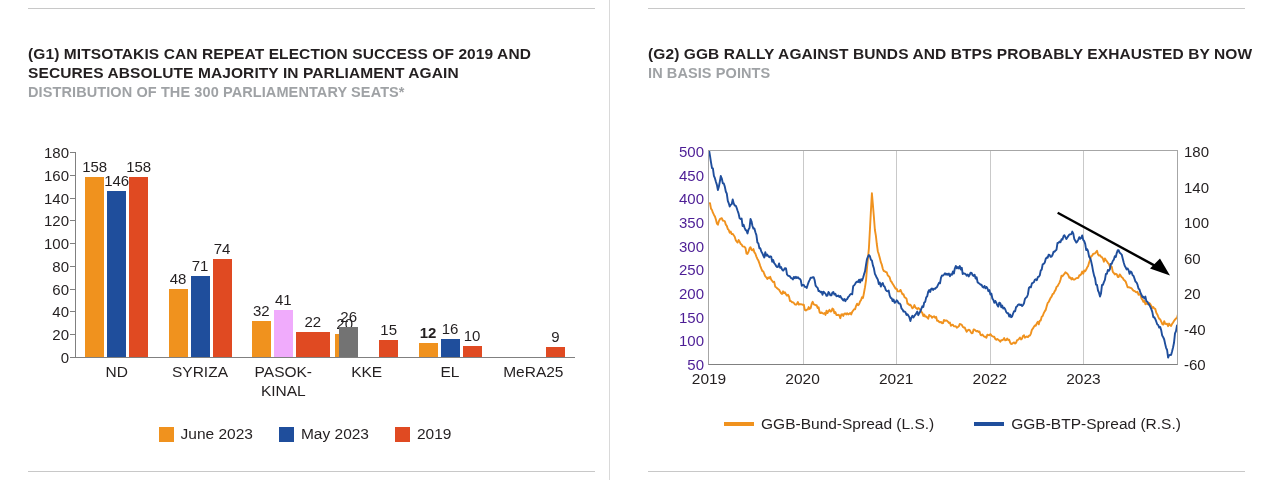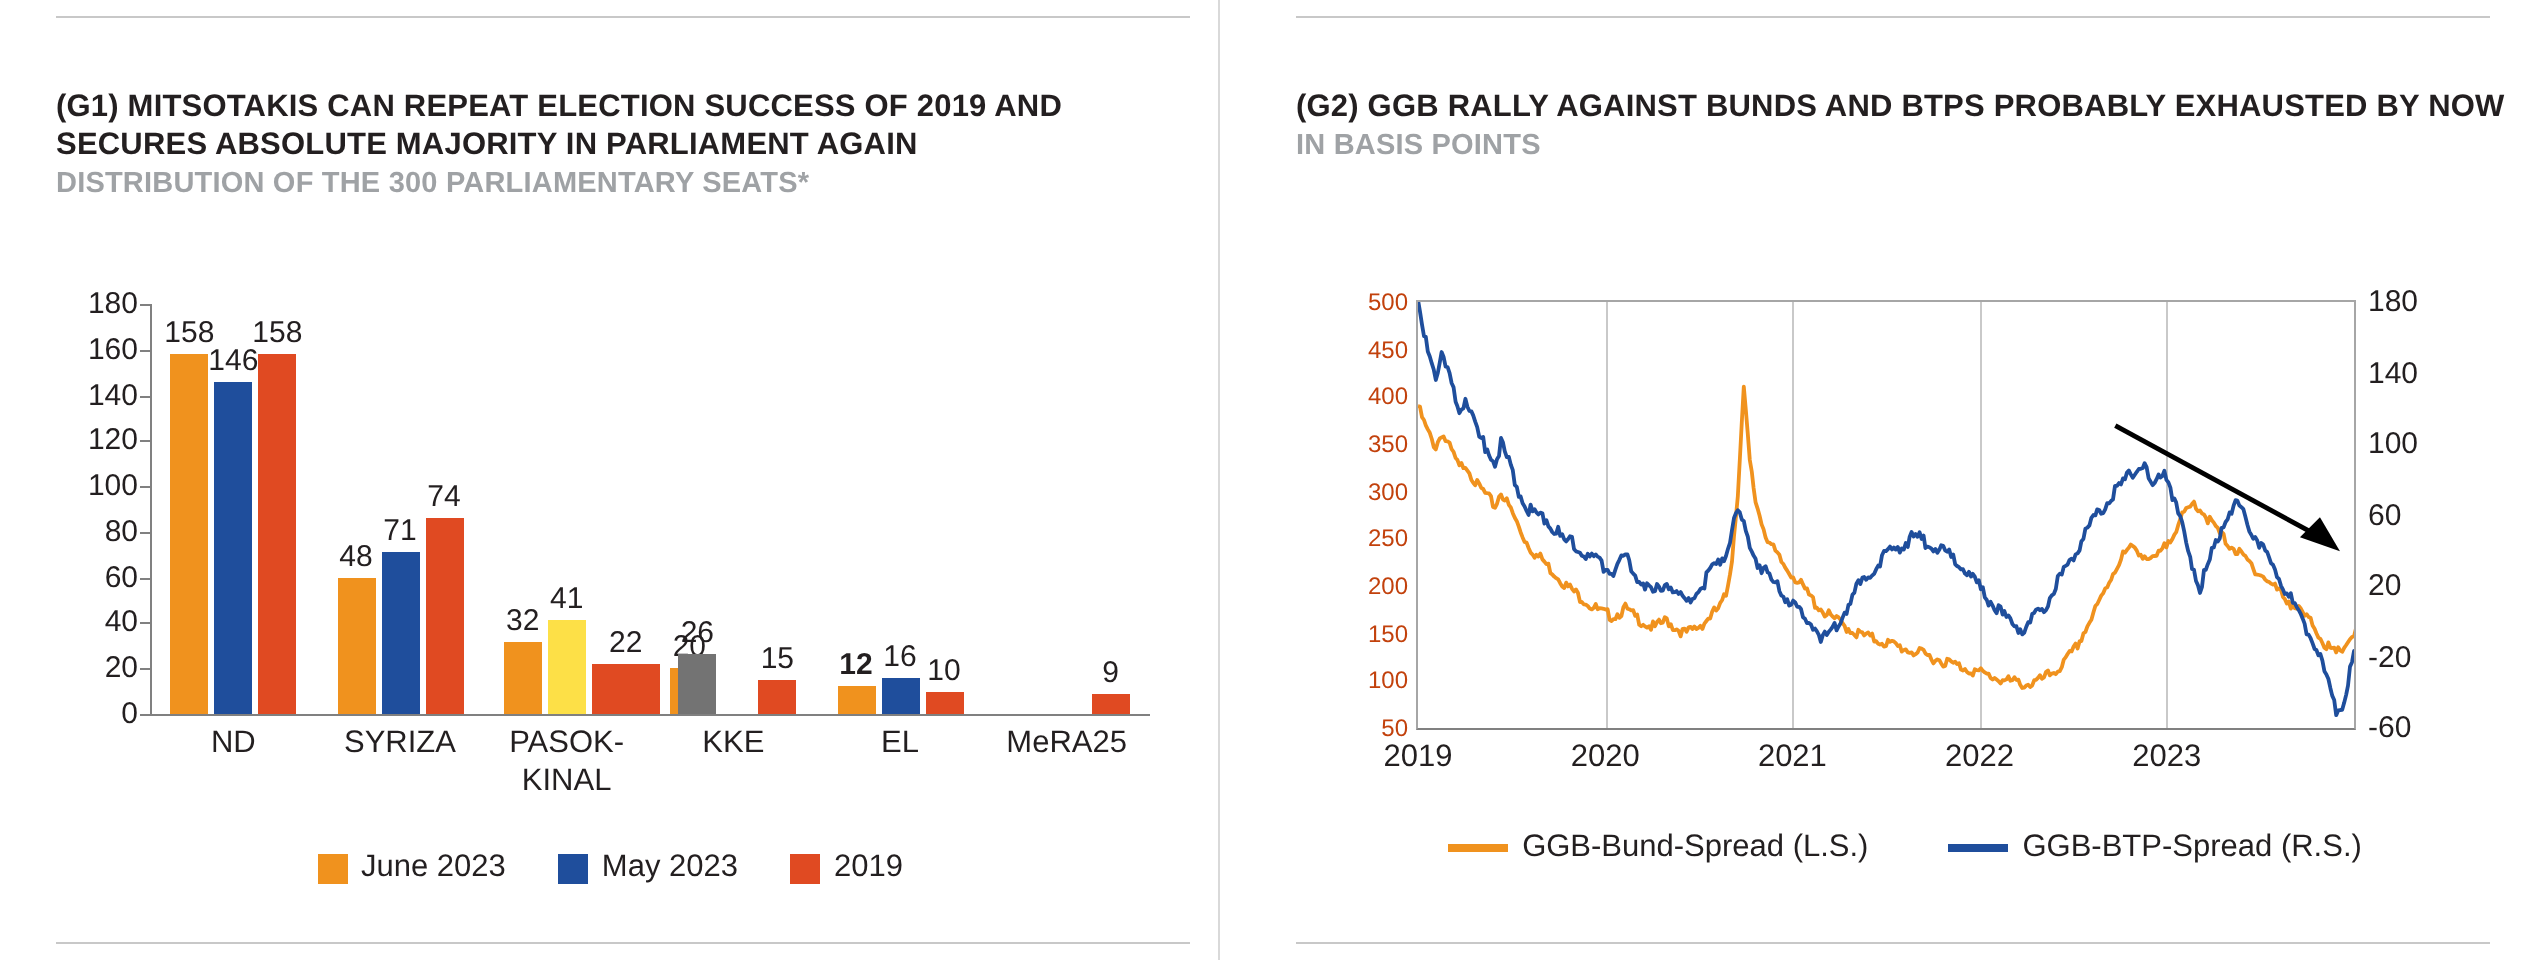--- a/index.html
+++ b/index.html
@@ -187,22 +187,22 @@
     border-top: 1px solid #a6a6a6;
     border-bottom: 1px solid #808080;
     border-left: 1px solid #a6a6a6;
     border-right: 1px solid #a6a6a6;
   }
   .c2-ytick-l {
     position: absolute;
     right: 100%;
     margin-right: 5px;
     transform: translateY(-50%);
-    font-size: 12px;
-    color: #c2410c;
+    font-size: 15px;
+    color: #4c1d95;
     white-space: nowrap;
   }
   .c2-ytick-r {
     position: absolute;
     left: 100%;
     margin-left: 7px;
     transform: translateY(-50%);
     font-size: 15px;
     color: #231f20;
     white-space: nowrap;
@@ -297,21 +297,21 @@
               <div class="c1-bar-value">71</div>
             </div>
             <div class="c1-bar" style="left: 44px; width: 19px; height: 97.9444px; background: rgb(224, 74, 34);">
               <div class="c1-bar-value">74</div>
             </div>
           </div>
           <div class="c1-group" style="left: 176.833px; width: 63px;">
             <div class="c1-bar" style="left: 0px; width: 19px; height: 36.4444px; background: rgb(240, 146, 30);">
               <div class="c1-bar-value">32</div>
             </div>
-            <div class="c1-bar" style="left: 22px; width: 19px; height: 46.6944px; background: #fde047;">
+            <div class="c1-bar" style="left: 22px; width: 19px; height: 46.6944px; background: #f0abfc;">
               <div class="c1-bar-value">41</div>
             </div>
             <div class="c1-bar" style="left: 44px; width: 34px; height: 25.0556px; background: rgb(224, 74, 34);">
               <div class="c1-bar-value">22</div>
             </div>
           </div>
           <div class="c1-group" style="left: 260.167px; width: 63px;">
             <div class="c1-bar" style="left: 0px; width: 19px; height: 22.7778px; background: rgb(240, 146, 30);">
               <div class="c1-bar-value">20</div>
             </div>
@@ -393,21 +393,21 @@
           <div class="c2-ytick-l" style="top: 189.333px;">100</div>
           <div class="c2-ytick-l" style="top: 165.667px;">150</div>
           <div class="c2-ytick-l" style="top: 142px;">200</div>
           <div class="c2-ytick-l" style="top: 118.333px;">250</div>
           <div class="c2-ytick-l" style="top: 94.6667px;">300</div>
           <div class="c2-ytick-l" style="top: 71px;">350</div>
           <div class="c2-ytick-l" style="top: 47.3333px;">400</div>
           <div class="c2-ytick-l" style="top: 23.6667px; margin-left: 14px;">450</div>
           <div class="c2-ytick-l" style="top: 0px;">500</div>
           <div class="c2-ytick-r" style="top: 213px;">-60</div>
-          <div class="c2-ytick-r" style="top: 177.5px;">-20</div>
+          <div class="c2-ytick-r" style="top: 177.5px;">-40</div>
           <div class="c2-ytick-r" style="top: 142px;">20</div>
           <div class="c2-ytick-r" style="top: 106.5px;">60</div>
           <div class="c2-ytick-r" style="top: 71px;">100</div>
           <div class="c2-ytick-r" style="top: 35.5px;">140</div>
           <div class="c2-ytick-r" style="top: 0px;">180</div>
           <div class="c2-xtick" style="left: 0px;">2019</div>
           <div class="c2-xgrid" style="left: 93.6px;"></div>
           <div class="c2-xtick" style="left: 93.6px;">2020</div>
           <div class="c2-xgrid" style="left: 187.2px;"></div>
           <div class="c2-xtick" style="left: 187.2px;">2021</div>

